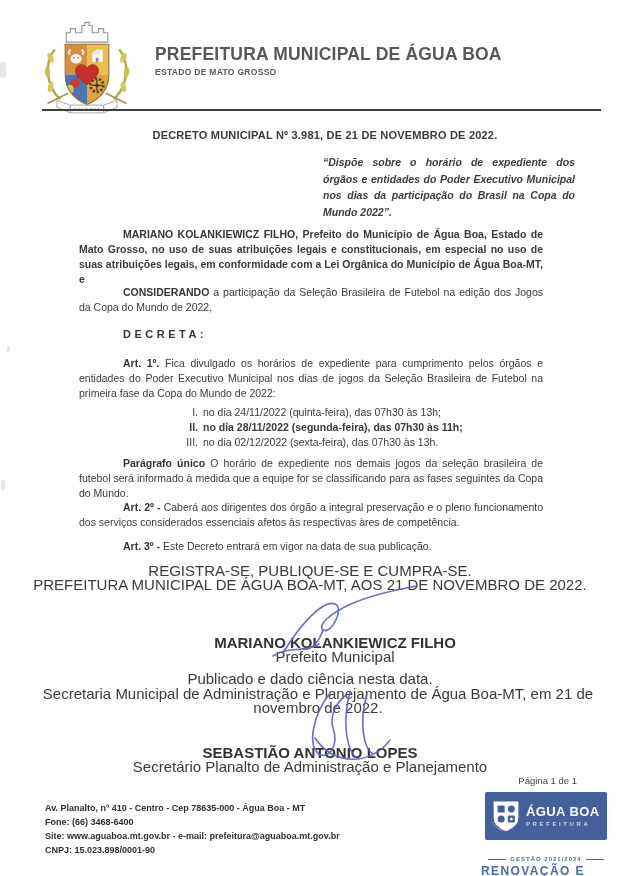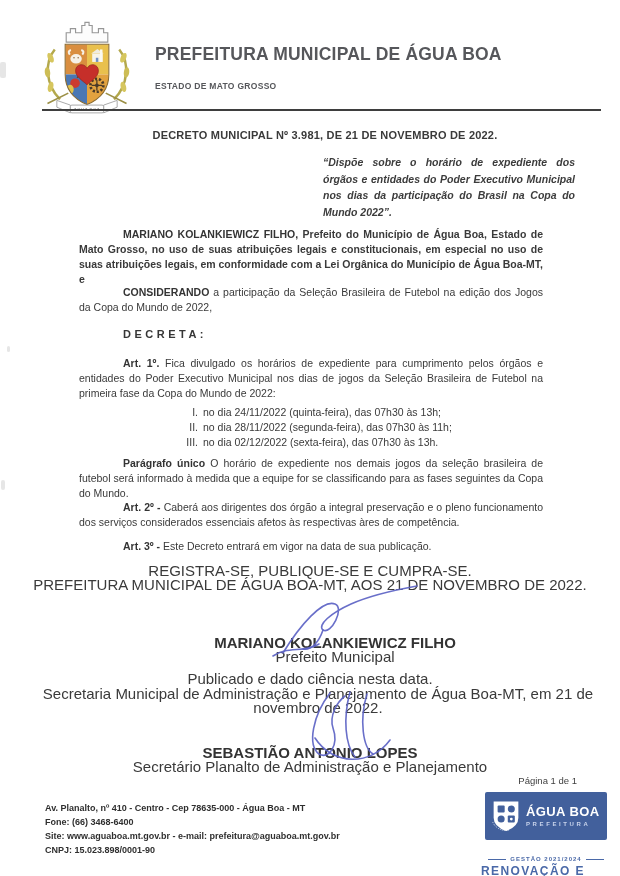--- a/index.html
+++ b/index.html
@@ -4,21 +4,21 @@
 <style>
   html,body{margin:0;padding:0;background:#ffffff;}
   .page{
     position:relative;width:612px;height:876px;background:#ffffff;overflow:hidden;
     font-family:"Liberation Sans",sans-serif;color:#3a3a3a;
   }
   
   .crest{position:absolute;left:34px;top:12px;width:106px;height:104px;}
   .hdr-titles{position:absolute;left:155px;top:44px;}
   .hdr-title{font-size:17.5px;font-weight:700;color:#56575b;letter-spacing:.2px;line-height:20px;}
-  .hdr-sub{font-size:8.5px;font-weight:700;color:#56575b;letter-spacing:.3px;margin-top:17px;}
+  .hdr-sub{font-size:8.5px;font-weight:700;color:#56575b;letter-spacing:.3px;margin-top:3px;}
   .hdr-rule{position:absolute;left:42px;right:11px;top:109px;height:0;border-top:2px solid #3e3e3e;}
   
   .abs{position:absolute;}
   .body-p{left:79px;width:464px;font-size:10.5px;line-height:15px;text-align:justify;color:#3a3a3a;}
   .ind{text-indent:44px;}
   .body-p b{color:#343434;}
   .doc-title{left:0;width:620px;box-sizing:border-box;padding-left:30px;text-align:center;
     font-size:11px;font-weight:700;color:#3a3a3a;letter-spacing:.2px;}
   .epigraph{left:323px;width:252px;font-size:10.5px;line-height:16.5px;font-weight:700;
     font-style:italic;text-align:justify;color:#3c3c3c;}
@@ -133,21 +133,21 @@
 
   <div class="abs decreta" style="top:328px;">DECRETA:</div>
 
   <p class="abs body-p ind" style="top:356px;margin:0;">
     <b>Art. 1º.</b><span> Fica divulgado os horários de expediente para cumprimento pelos órgãos e entidades do Poder Executivo Municipal nos dias de jogos da Seleção Brasileira de Futebol na primeira fase da Copa do Mundo de 2022:</span>
   </p>
 
   <div class="abs list-row" style="top:405px;">
     <span class="num">I.</span><span class="itxt">no dia 24/11/2022 (quinta-feira), das 07h30 às 13h;</span>
   </div>
-  <div class="abs list-row" style="top:420px;">
+  <div class="abs list-row" style="top:420px;font-weight:bold;">
     <span class="num">II.</span><span class="itxt">no dia 28/11/2022 (segunda-feira), das 07h30 às 11h;</span>
   </div>
   <div class="abs list-row" style="top:435px;">
     <span class="num">III.</span><span class="itxt">no dia 02/12/2022 (sexta-feira), das 07h30 às 13h.</span>
   </div>
 
   <p class="abs body-p ind" style="top:456px;margin:0;">
     <b>Parágrafo único</b><span> O horário de expediente nos demais jogos da seleção brasileira de futebol será informado à medida que a equipe for se classificando para as fases seguintes da Copa do Mundo.</span>
   </p>
 

